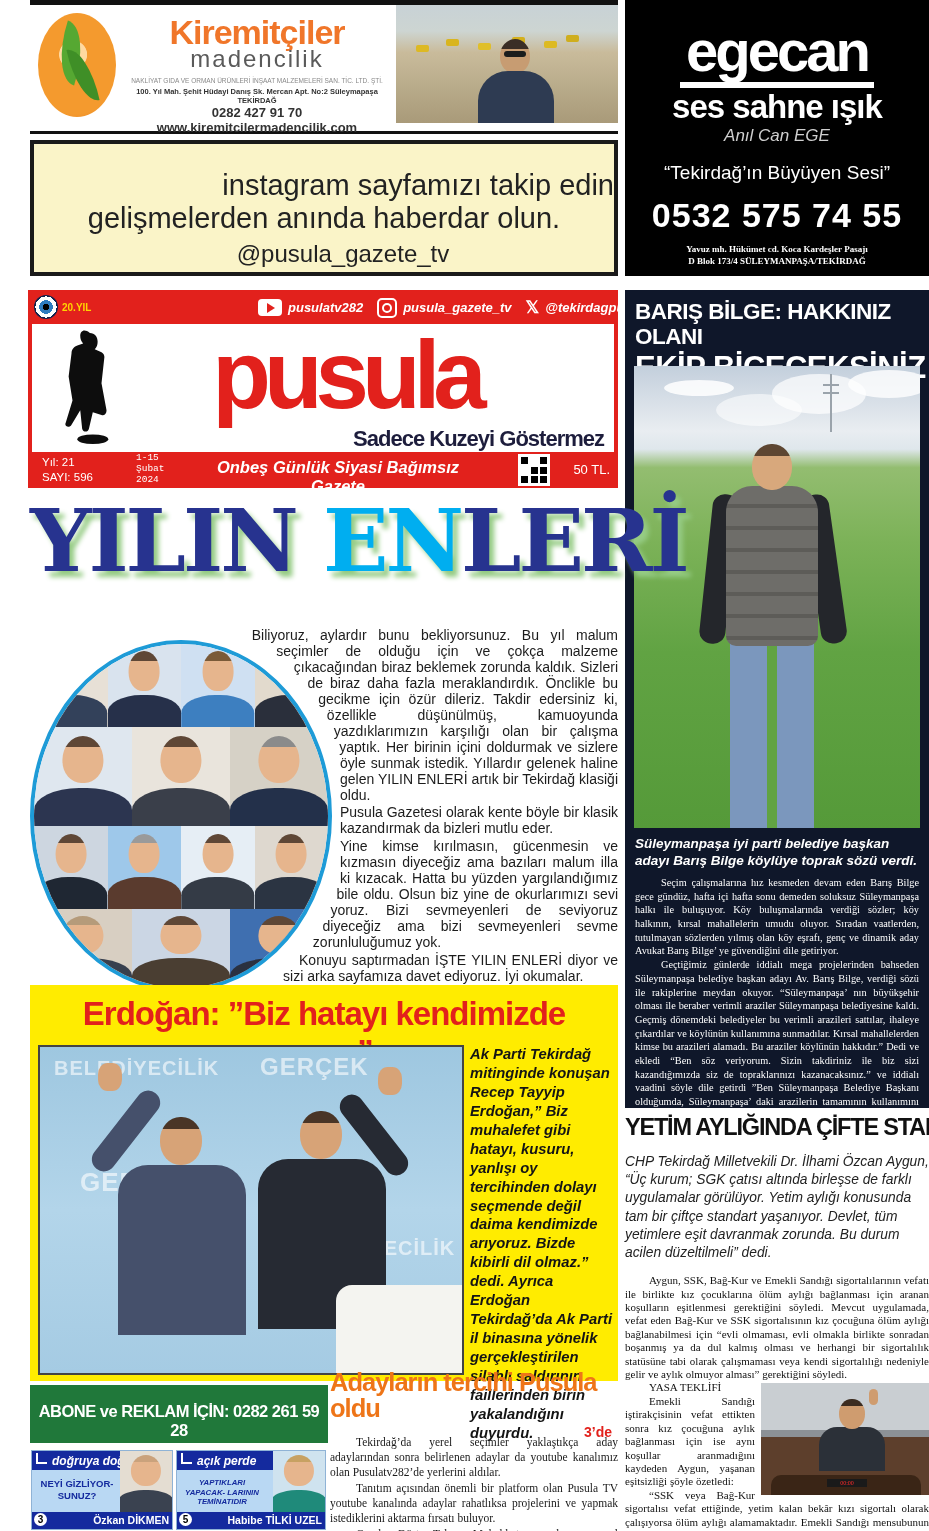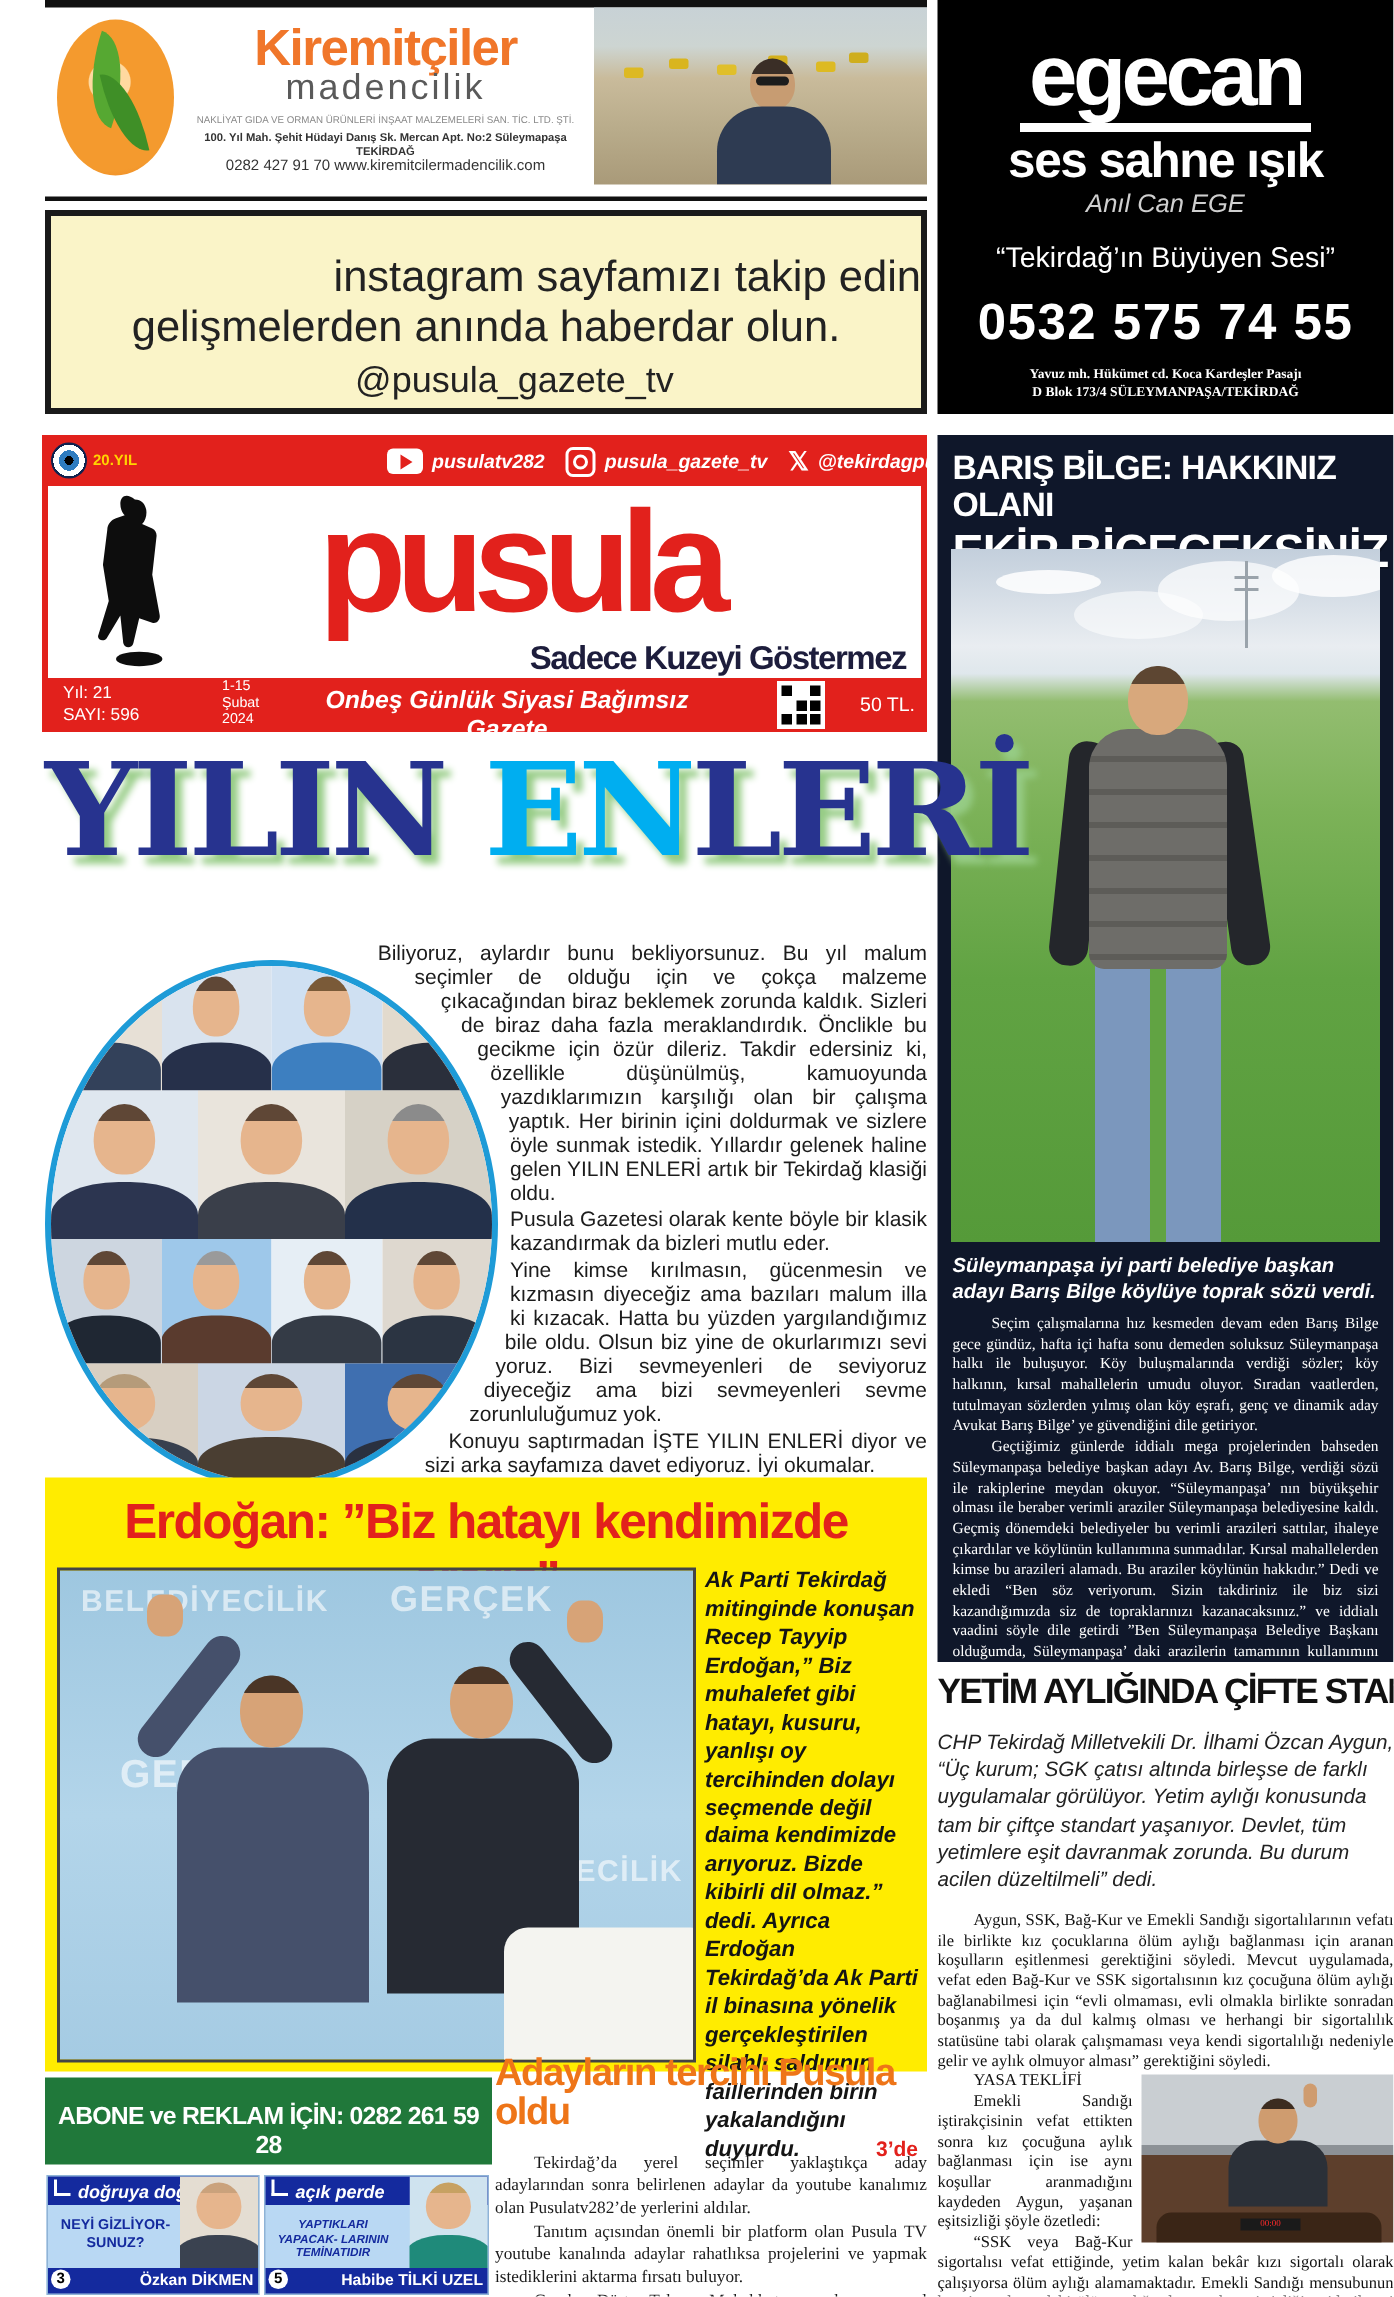--- a/index.html
+++ b/index.html
@@ -13,21 +13,21 @@
       background:radial-gradient(circle at 45% 40%,#ffd9a0 0 18%,#f49a2e 19% 78%,#e87f1d 100%);overflow:hidden;}
   .kirem-logo::before{content:"";position:absolute;left:20px;top:10px;width:26px;height:60px;background:#56a832;
       border-radius:0 100% 0 100%;transform:rotate(18deg);}
   .kirem-logo::after{content:"";position:absolute;left:34px;top:34px;width:22px;height:56px;background:#3f8f27;
       border-radius:0 100% 0 100%;transform:rotate(-12deg);}
   .kirem-text{position:absolute;left:92px;top:10px;width:270px;text-align:center;}
   .kirem-name{color:#f0762a;font-weight:bold;font-size:34px;letter-spacing:-1px;line-height:1;}
   .kirem-sub{color:#5a5a5a;font-size:24px;letter-spacing:2px;line-height:1;margin-top:-2px;}
   .kirem-tag{color:#8a8a8a;font-size:6.5px;margin-top:6px;}
   .kirem-addr{color:#333;font-size:7.5px;font-weight:bold;margin-top:3px;}
-  .kirem-contact{color:#333;font-size:10px;font-weight:normal;}
+  .kirem-contact{color:#333;font-size:13px;font-weight:bold;}
   .kirem-photo{position:absolute;right:0;top:0;width:222px;height:118px;overflow:hidden;
       background:linear-gradient(180deg,#c8d2d6 0%,#cdd5d2 22%,#c9bb9b 40%,#b8ab8a 70%,#a99a79 100%);}
   .dig{position:absolute;width:13px;height:7px;background:#ddb923;border-radius:2px;box-shadow:30px -6px 0 #d9b51f,62px -2px 0 #e0bf2a,96px -8px 0 #d4b01c,128px -4px 0 #ddba22,150px -10px 0 #cfae1e;}
   .qman-head{position:absolute;left:104px;top:34px;width:30px;height:34px;border-radius:50% 50% 46% 46%;
       background:linear-gradient(#3a2e26 0 30%,#c79c72 30%);}
   .qman-head::after{content:"";position:absolute;left:4px;top:12px;width:22px;height:6px;background:#1c1c1c;border-radius:3px;}
   .qman-body{position:absolute;left:82px;top:66px;width:76px;height:52px;border-radius:30px 30px 0 0;background:#2e3b52;}
 
   
   .egecan{left:625px;top:0;width:304px;height:276px;background:#000;color:#fff;text-align:center;}
@@ -57,21 +57,21 @@
   .ig{width:16px;height:16px;border:2px solid #fff;border-radius:5px;position:relative;display:inline-block;margin-left:8px;}
   .ig::after{content:"";position:absolute;left:3px;top:3px;width:6px;height:6px;border:2px solid #fff;border-radius:50%;}
   .xg{font-weight:900;font-size:17px;margin-left:8px;font-style:normal;}
   .mast-mid{position:absolute;left:4px;top:34px;width:582px;height:128px;background:#fff;}
   .ata{position:absolute;left:26px;top:6px;height:118px;}
   .logo-pusula{position:absolute;left:104px;top:-6px;width:420px;text-align:center;color:#e2211c;
       font-weight:800;font-size:96px;letter-spacing:-7px;line-height:1.18;}
   .mast-slogan{position:absolute;right:10px;bottom:0px;color:#1d1d3c;font-weight:800;font-size:22px;letter-spacing:-1px;}
   .mast-bot{position:absolute;left:0;bottom:0;width:100%;height:36px;color:#fff;}
   .issue{position:absolute;left:14px;top:3px;font-size:11.5px;line-height:1.3;}
-  .mdate{position:absolute;left:120px;top:1px;font-size:9.5px;line-height:1.15;}
+  .mdate{position:absolute;left:108px;top:1px;font-size:9.5px;line-height:1.15;font-family:Liberation Mono, monospace;}
   .mast-sub{position:absolute;left:160px;top:6px;width:300px;text-align:center;font-weight:bold;font-size:16.5px;font-style:italic;}
   .qr{position:absolute;right:68px;top:2px;width:32px;height:32px;background:#fff;}
   .qr::before{content:"";position:absolute;left:3px;top:3px;width:7px;height:7px;background:#000;
       box-shadow:19px 0 0 #000,0 19px 0 #000,10px 10px 0 #000,19px 19px 0 #000,10px 19px 0 #000,19px 10px 0 #000;}
   .price{position:absolute;right:8px;top:10px;font-size:13px;}
 
   
   .orange{left:625px;top:290px;width:304px;height:818px;background:#0f172a;color:#fff;}
   .ok1{font-weight:800;font-size:22.5px;text-align:left;padding:10px 0 0 10px;letter-spacing:-0.5px;line-height:1.1;}
   .ok2{font-weight:800;font-size:31px;padding:2px 0 0 10px;letter-spacing:-0.5px;line-height:1.0;text-shadow:1px 1px 0 rgba(0,0,0,.2);}

